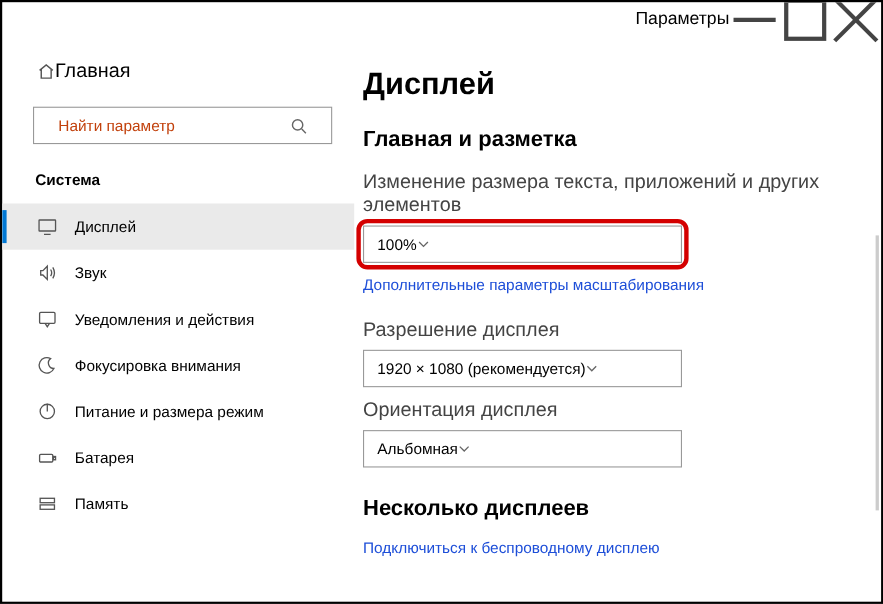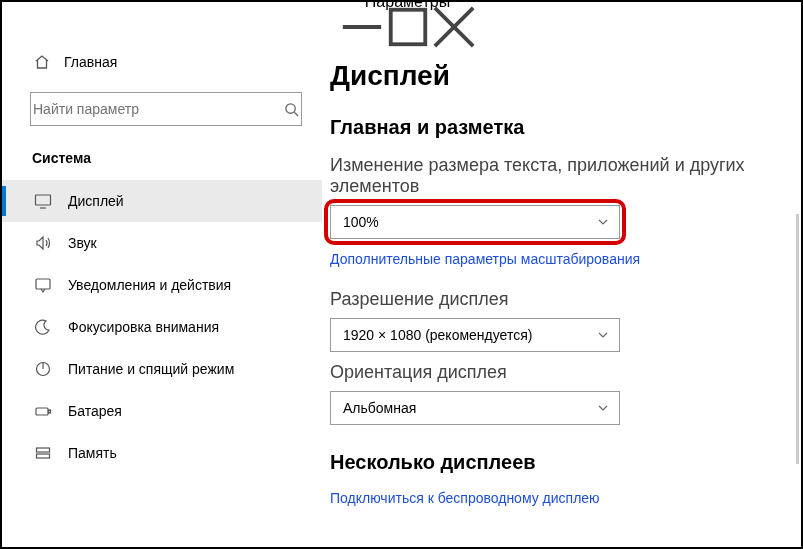--- a/index.html
+++ b/index.html
@@ -1,40 +1,40 @@
 <!DOCTYPE html>
 <html><head>
 <meta charset="utf-8">
 <style>
   * { box-sizing: border-box; margin: 0; padding: 0; font-family: "Segoe UI", Tahoma, sans-serif; }
   body { background: #fff; }
   .window { width: 803px; height: 549px; border: 2px solid #000; position: relative; background: #fff; overflow: hidden; }
-  .titlebar { height: 32px; display: flex; align-items: center; justify-content: center; padding: 0 0 0 12px; flex-direction: column; }
+  .titlebar { height: 32px; display: flex; align-items: center; justify-content: flex-end; padding: 0 0 0 12px; }
   .titlebar-controls { display: flex; height: 100%; }
   .tbtn { width: 46px; display: flex; align-items: center; justify-content: center; cursor: default; }
   .tbtn svg { stroke: #444; stroke-width: 1; fill: none; }
   .body { display: flex; height: calc(100% - 32px); }
   .sidebar { width: 320px; padding: 12px 0 0 0; position: relative; }
-  .home { display: flex; align-items: center; gap: 14px; padding: 8px 0 8px 32px; font-size: 14px; }
+  .home { display: flex; align-items: center; padding: 8px 0 8px 32px; font-size: 18px; }
   .home svg { width: 16px; height: 16px; stroke: #555; fill: none; stroke-width: 1.3; }
-  .search { margin: 14px 20px 18px 28px; display: flex; align-items: center; justify-content: space-between; border: 1px solid #999; height: 34px; padding: 0 2px; color: #737373; font-size: 14px; }
+  .search { margin: 14px 20px 18px 28px; display: flex; align-items: center; justify-content: space-between; border: 1px solid #999; height: 34px; padding: 0 22px; color: #c2410c; font-size: 14px; }
   .search svg { width: 15px; height: 15px; stroke: #666; fill: none; stroke-width: 1.4; }
   .category { font-weight: 600; font-size: 14px; padding: 6px 0 14px 30px; }
   .nav { list-style: none; }
   .nav li { display: flex; align-items: center; gap: 16px; font-size: 14px; height: 42px; padding-left: 32px; cursor: default; position: relative; }
   .nav li.selected { background: #eaeaea; }
   .nav li.selected::before { content: ""; position: absolute; left: 0; top: 6px; bottom: 6px; width: 4px; background: #0078d4; }
   .nav svg { width: 18px; height: 18px; stroke: #555; fill: none; stroke-width: 1.2; flex: 0 0 18px; }
   .main { flex: 1; padding: 26px 20px 0 0; position: relative; }
   .main-inner { padding-left: 8px; }
   .scroll-track { position: absolute; right: 2px; top: 180px; width: 3px; height: 250px; background: #ccc; }
   h1 { font-size: 28px; font-weight: 600; margin-bottom: 24px; }
   h2 { font-size: 20px; font-weight: 600; margin: 8px 0 16px 0; }
   .label { font-size: 18px; color: #444; margin-bottom: 8px; }
-  .select { width: 290px; height: 34px; border: 1px solid #999; display: flex; align-items: center; justify-content: space-between; padding: 0 10px 0 12px; font-size: 14px; margin-bottom: 10px; background: #fff; }
+  .select { width: 290px; height: 34px; border: 1px solid #999; display: flex; align-items: center; padding: 0 10px 0 12px; font-size: 14px; margin-bottom: 10px; background: #fff; }
   .select svg { width: 12px; height: 12px; stroke: #666; fill: none; stroke-width: 1.2; }
   .highlight-wrap { position: relative; width: 302px; padding: 6px; margin: -6px -6px 6px -6px; }
   .highlight-wrap::after { content: ""; position: absolute; inset: 0; border: 4px solid #d40000; border-radius: 10px; pointer-events: none; }
   .link { color: #1d4ed8; font-size: 14px; margin-bottom: 22px; cursor: default; }
 </style>
 </head>
 <body>
 
 <div class="window">
   <div class="titlebar">
@@ -105,21 +105,21 @@
           <svg viewBox="0 0 18 18">
               <path d="M12 3 A7 7 0 1 0 15 12 A5 5 0 0 1 12 3 Z"></path>
             </svg>
           <span>Фокусировка внимания</span>
         </li>
         <li>
           <svg viewBox="0 0 18 18">
               <circle cx="9" cy="9" r="6.5"></circle>
               <line x1="9" y1="2" x2="9" y2="9"></line>
             </svg>
-          <span>Питание и спящий режим</span>
+          <span>Питание и размера режим</span>
         </li>
         <li>
           <svg viewBox="0 0 18 18">
               <rect x="2" y="6" width="12" height="7" rx="1"></rect>
               <rect x="14.5" y="8" width="2" height="3"></rect>
             </svg>
           <span>Батарея</span>
         </li>
         <li>
           <svg viewBox="0 0 18 18">

